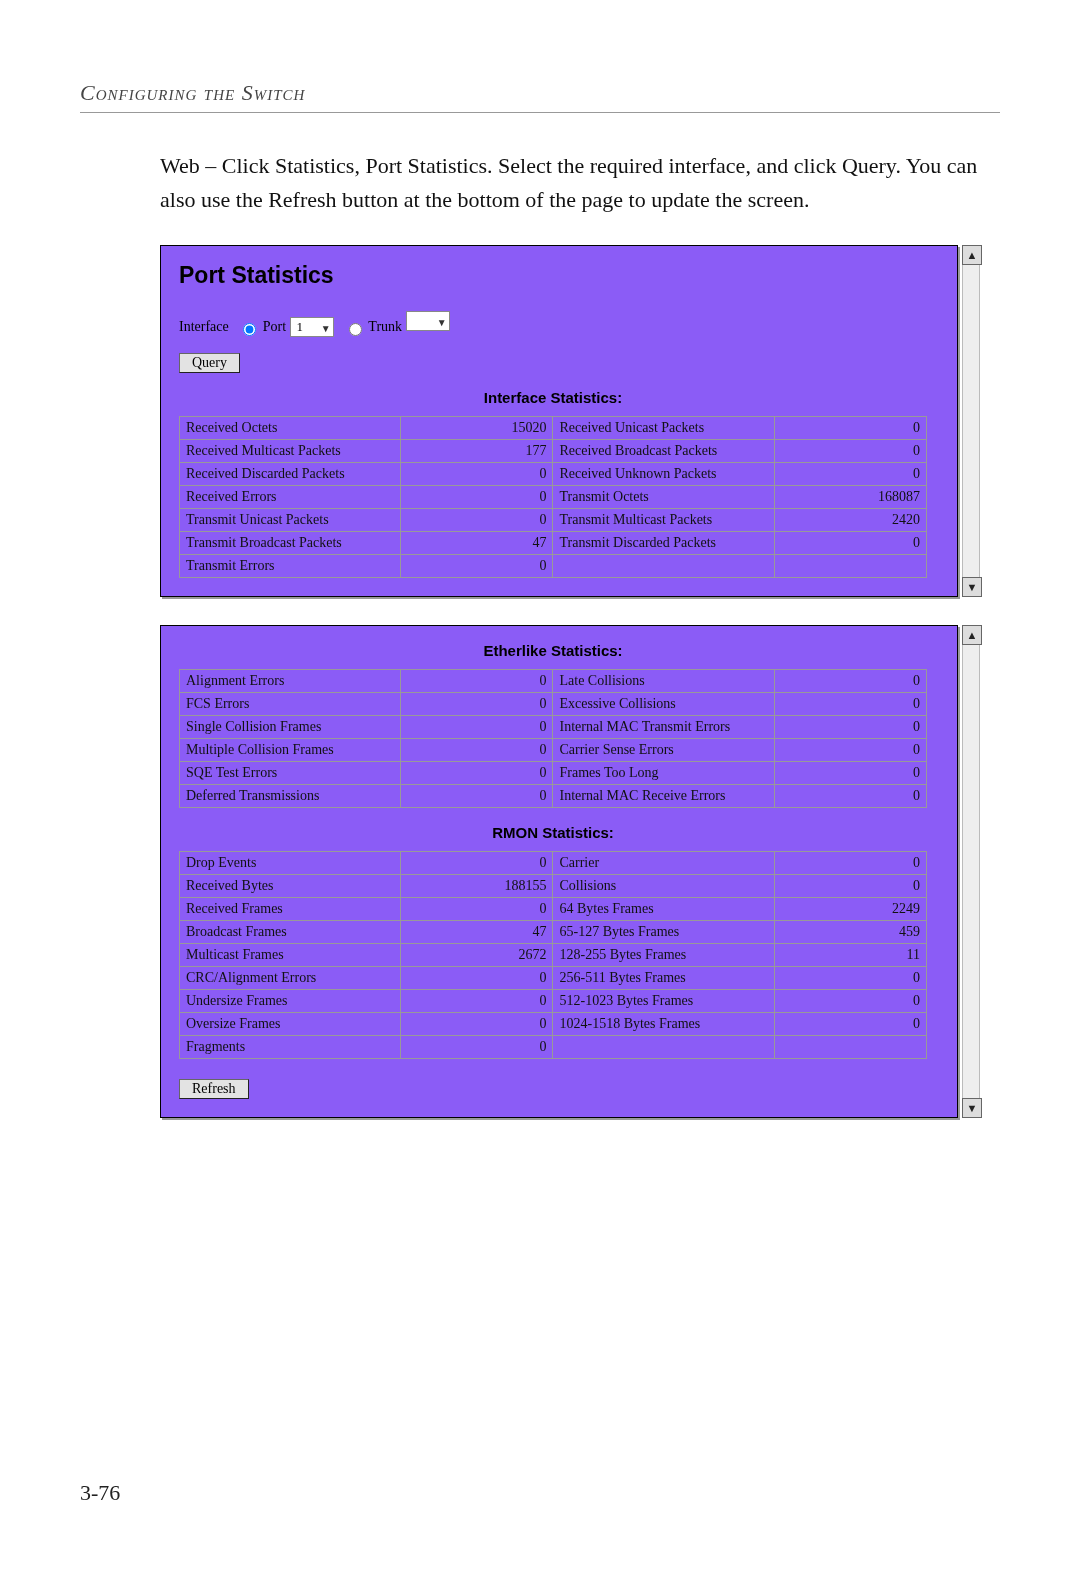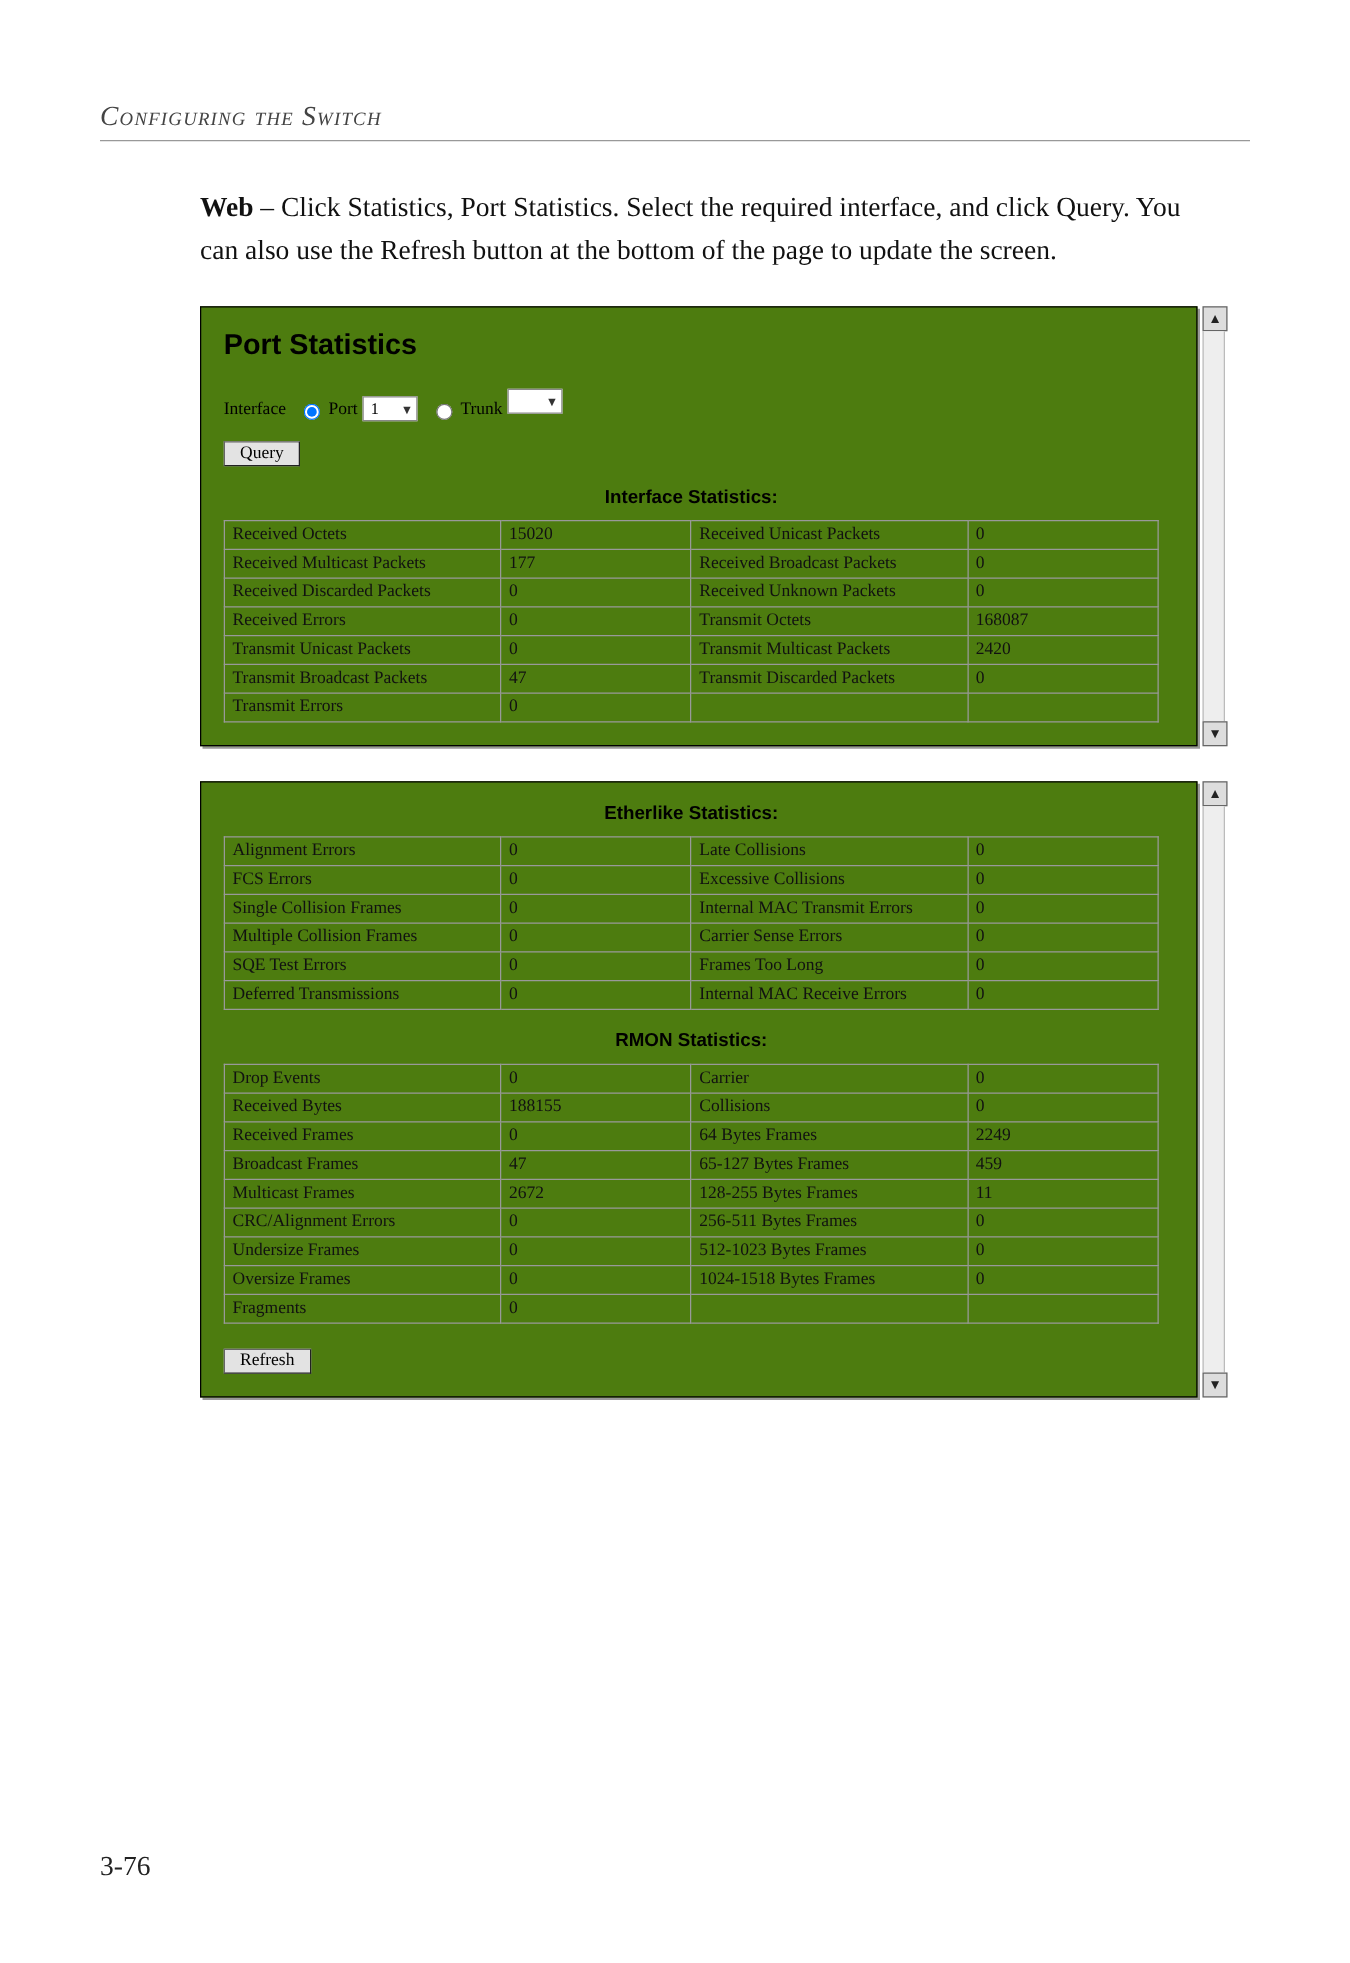--- a/index.html
+++ b/index.html
@@ -1,40 +1,40 @@
 <!DOCTYPE html>
 <html><head>
 <meta charset="utf-8">
 <style>
   html,body{margin:0;padding:0;background:#fff;}
   .page{width:1080px;height:1570px;position:relative;font-family:Georgia,'Times New Roman',serif;color:#222;box-sizing:border-box;padding:80px 80px 60px 80px;}
   .running-head{font-variant:small-caps;font-style:italic;font-size:22px;color:#444;letter-spacing:1px;margin-bottom:6px;}
   .hr{border:none;border-top:1px solid #999;margin:0 0 36px 0;}
   .body-indent{margin-left:80px;margin-right:20px;}
   .body-text{font-size:22px;line-height:1.55;color:#111;margin-bottom:28px;}
-  .body-text b{font-weight:bold;}
+  .body-text b{font-weight:normal;}
   
   .panel-wrap{position:relative;display:flex;align-items:flex-start;margin-bottom:28px;}
-  .panel{flex:1;border:1.5px solid #000;box-shadow:2px 2px 0 #999;background:#4d7c0f;font-family:'Times New Roman',serif;font-size:15px;color:#000;padding:16px 30px 18px 18px;box-sizing:border-box;}
+  .panel{flex:1;border:1.5px solid #000;box-shadow:2px 2px 0 #999;background:#8b5cf6;font-family:'Times New Roman',serif;font-size:15px;color:#000;padding:16px 30px 18px 18px;box-sizing:border-box;}
   .vtrack{width:18px;margin-left:4px;align-self:stretch;display:flex;flex-direction:column;}
   .vbtn{width:18px;height:18px;border:1px solid #666;background:#ddd;display:flex;align-items:center;justify-content:center;font-size:11px;color:#222;}
   .vbar{flex:1;background:#eee;border-left:1px solid #bbb;border-right:1px solid #bbb;}
   h2.ps{font:bold 23px Arial,sans-serif;margin:0 0 22px 0;}
   h3.sub{font:bold 15px Arial,sans-serif;margin:16px 0 10px 0;text-align:center;}
   
   .ifrow{font-size:14px;margin-bottom:10px;}
   .ifrow .lab{margin-right:6px;}
   .ifrow input[type=radio]{vertical-align:middle;}
   .ifrow .sel{display:inline-block;border:1px solid #888;background:#fff;padding:0 14px 0 6px;font-size:13px;position:relative;min-width:22px;height:18px;line-height:18px;}
   .ifrow .sel::after{content:"▼";font-size:10px;position:absolute;right:2px;top:2px;color:#333;}
   .oldbtn{display:inline-block;border:1px solid #666;border-right-color:#222;border-bottom-color:#222;background:#e3e3e3;padding:1px 12px;font:14px 'Times New Roman',serif;margin-top:6px;}
   
   table.stats{border-collapse:collapse;width:100%;font-size:14px;color:#111;}
   table.stats td{border:1px solid #999;padding:3px 6px;vertical-align:top;}
-  table.stats td.num{text-align:left;white-space:nowrap;}
+  table.stats td.num{text-align:right;white-space:nowrap;}
   table.stats td.lbl{width:180px;}
   table.stats td.val{width:120px;}
   .pagenum{position:absolute;left:80px;bottom:64px;font-size:22px;}
 </style>
 </head>
 <body>
 
 <div class="page">
   <div class="running-head">Configuring the Switch</div>
   <hr class="hr">

